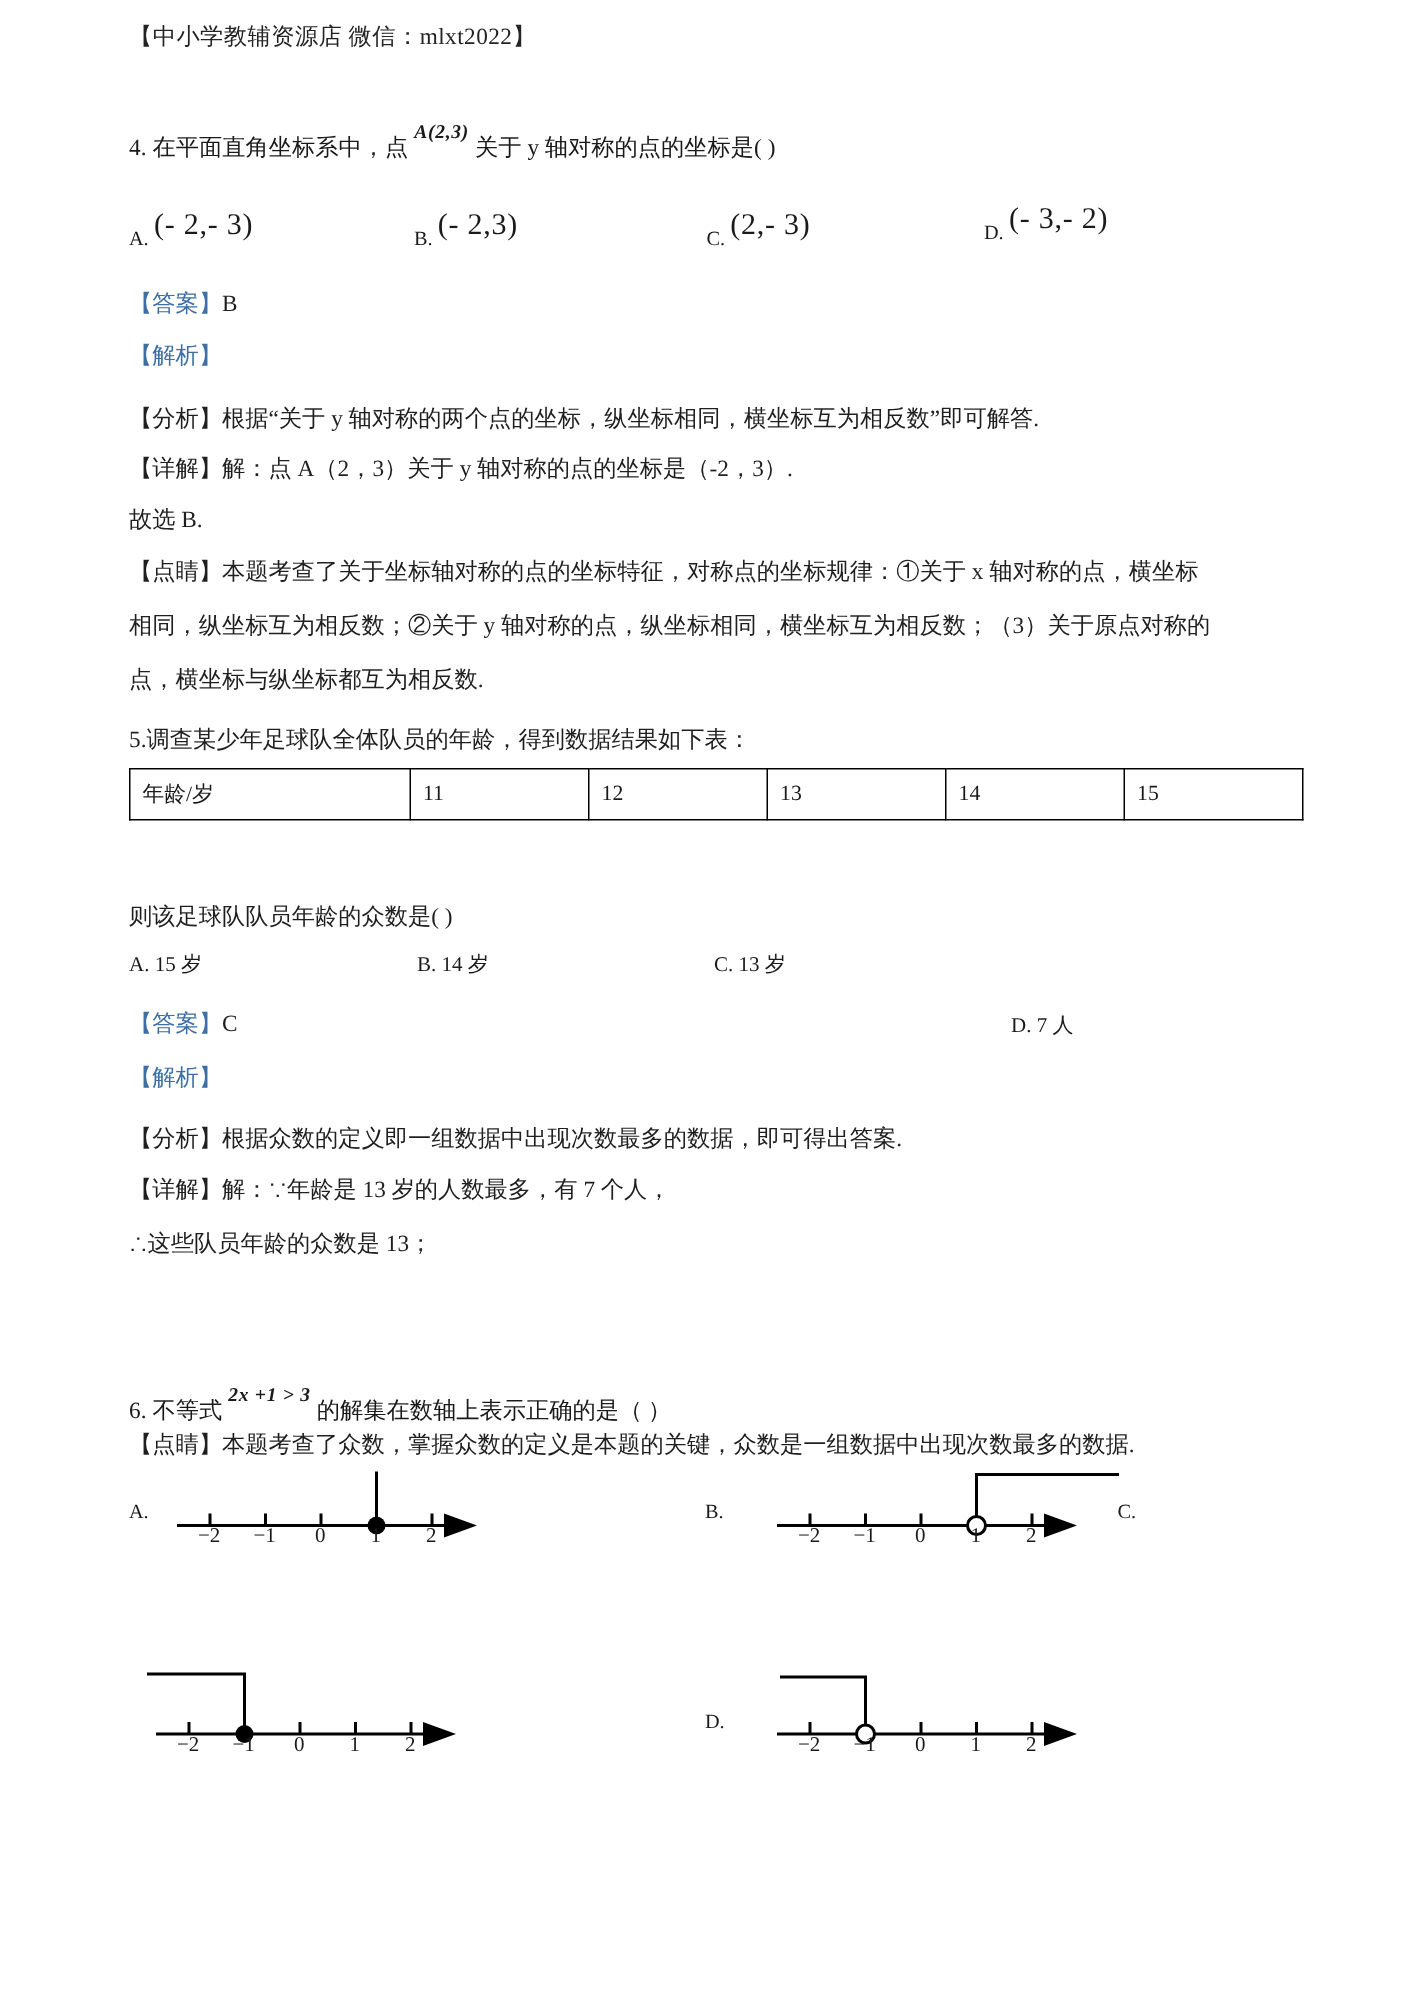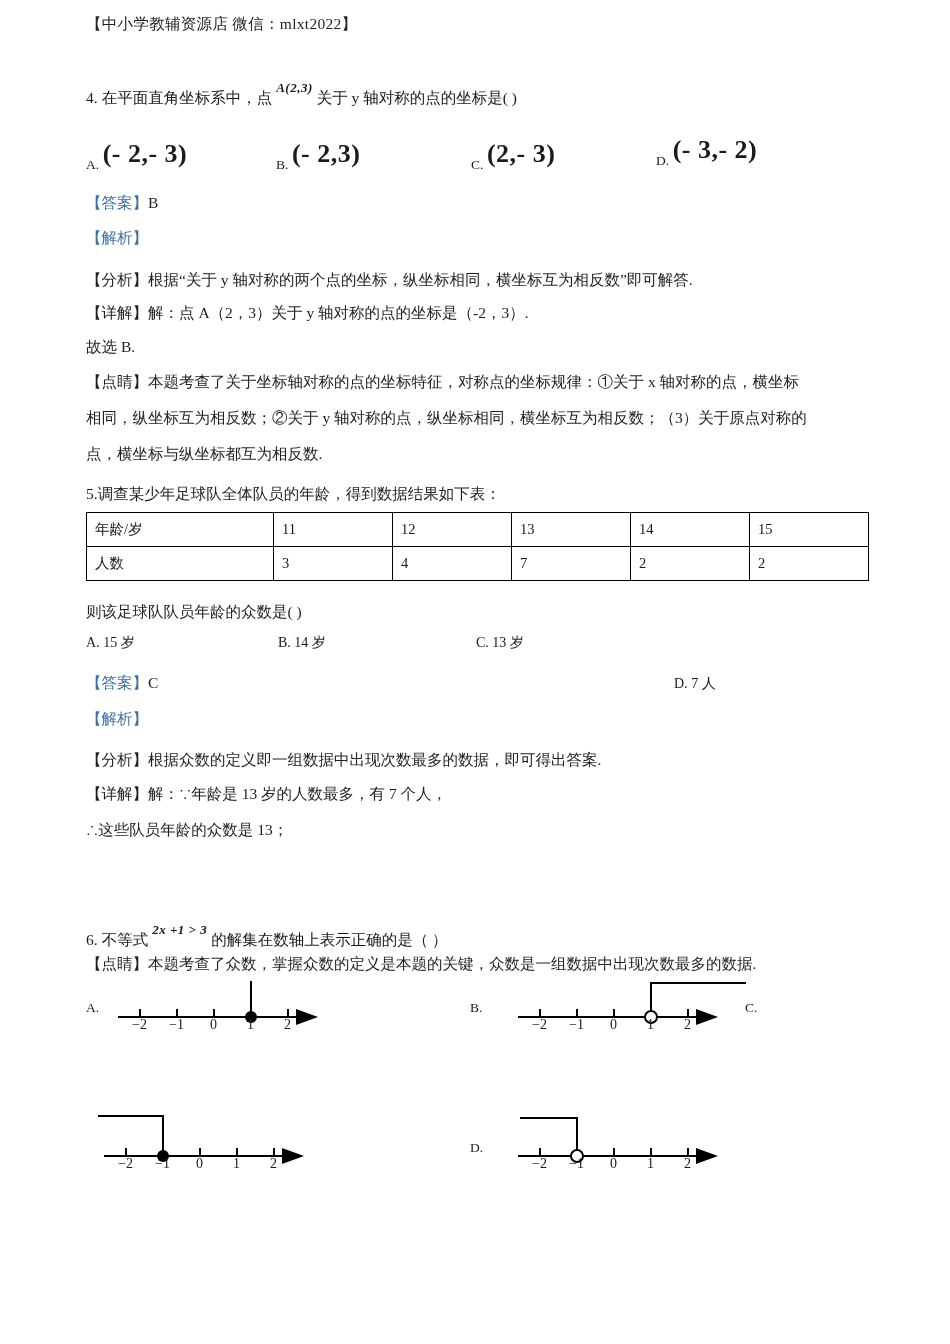--- a/index.html
+++ b/index.html
@@ -17,21 +17,21 @@
   .line{font-size:15.5px;line-height:19px;color:#1f1f1f;}
   .lbl-blue{color:#3d6fa5;}
   .q{font-size:15.5px;}
 
   
   .mathup{
     font-family:"Liberation Serif",serif;font-style:italic;font-weight:bold;
     font-size:13px;position:relative;top:-11px;letter-spacing:.5px;
   }
   .opt-math{
-    font-family:"Liberation Serif",serif;font-weight:bold;font-size:26px;
+    font-family:"Liberation Serif",serif;font-weight:normal;font-size:20px;
     position:relative;top:-7px;letter-spacing:.5px;
   }
 
   .opt-row{position:absolute;left:86px;width:820px;height:34px;}
   .opt{position:absolute;font-size:14px;}
   .opt .tag{font-size:13.5px;}
 
   
   table.tbl{position:absolute;border-collapse:collapse;background:#fff;}
   table.tbl td{
@@ -96,28 +96,20 @@
 
   <table class="tbl" style="left:86px;top:512px;">
     <tbody>
         <tr>
       <td class="c0">年龄/岁</td>
       <td class="cx">11</td>
       <td class="cx">12</td>
       <td class="cx">13</td>
       <td class="cx">14</td>
       <td class="cx">15</td>
-    </tr>
-    <tr>
-      <td class="c0">人数</td>
-      <td class="cx">3</td>
-      <td class="cx">4</td>
-      <td class="cx">7</td>
-      <td class="cx">2</td>
-      <td class="cx">2</td>
     </tr>
   </tbody>
     </table>
 
   <div class="blk line" style="top:602px;">则该足球队队员年龄的众数是(  )</div>
 
   <div class="opt-row" style="top:634px;">
     <div class="opt" style="left:0px;">
       <span>A.</span>
       <span>15 岁</span>

